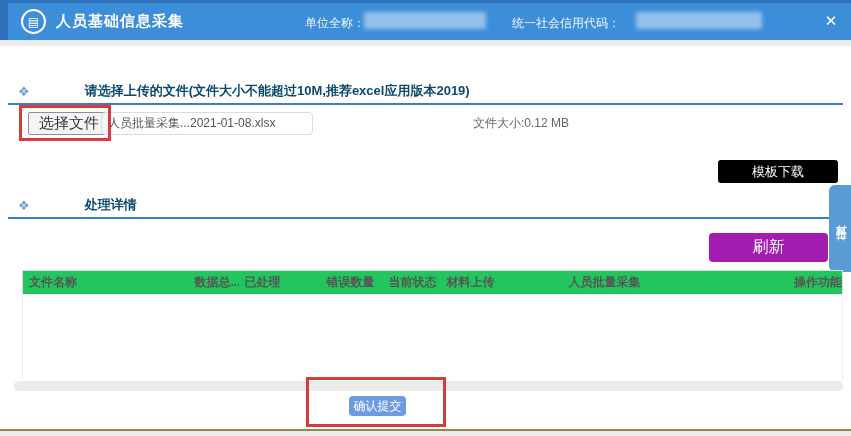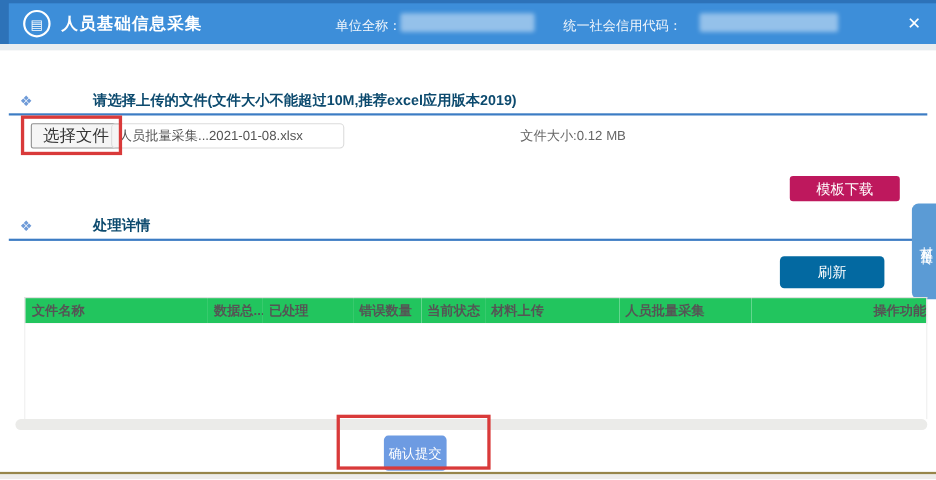--- a/index.html
+++ b/index.html
@@ -60,27 +60,27 @@
     font-family:"Liberation Sans","DejaVu Sans",sans-serif;
   }
   .file-name-box {
     position:absolute; left:101px; top:112px; width:212px; height:23px;
     border:1px solid #dcdcdc; border-radius:4px; display:flex; align-items:center;
     padding-left:6px; font-size:12px; color:#555;
   }
   .file-size { position:absolute; left:425px; top:115px; font-size:12px; color:#666;margin-left:48px; }
 
   .btn-template {
-    position:absolute; left:718px; top:160px; width:100px; height:23px;
-    background:#be185d; border:none; border-radius:3px; color:#fff; font-size:13px; cursor:pointer;
+    position:absolute; left:718px; top:160px; width:120px; height:23px;
+    background:#000000; border:none; border-radius:3px; color:#fff; font-size:13px; cursor:pointer;
     font-family:"Liberation Sans","DejaVu Sans",sans-serif;
   }
   .btn-refresh {
-    position:absolute; left:709px; top:233px; width:95px; height:29px;
-    background:#0369a1; border:none; border-radius:4px; color:#fff; font-size:13px; cursor:pointer;
+    position:absolute; left:709px; top:233px; width:119px; height:29px;
+    background:#a21caf; border:none; border-radius:4px; color:#fff; font-size:16px; cursor:pointer;
     font-family:"Liberation Sans","DejaVu Sans",sans-serif;
   }
 
   
   .side-tab {
     position:absolute; right:0; top:185px; width:22px; height:87px;
     background:#5b9bd5; border-radius:6px 0 0 6px; color:#fff;
     display:flex; flex-direction:column; align-items:center; justify-content:center;
     padding-left:2px; cursor:pointer;
   }
@@ -98,21 +98,21 @@
   .tbl th:first-child { border-left:1px solid #e0e0e0; }
   .tbl th:last-child  { border-right:1px solid #e0e0e0;text-align:right; }
   .tbl-body-empty {
     position:absolute; left:22px; top:294px; width:821px; height:87px; background:#fff;
     border-left:1px solid #efefef; border-right:1px solid #efefef;
   }
   .tbl-scrollbar { position:absolute; left:14px; top:381px; width:829px; height:10px; background:#ebebe9; border-radius:5px; }
 
   
   .btn-submit {
-    position:absolute; left:349px; top:396px; width:57px; height:32px;
+    position:absolute; left:349px; top:396px; width:57px; height:20px;
     background:#6d9be2; border:none; border-radius:4px; color:#fff; font-size:12px; cursor:pointer;
     font-family:"Liberation Sans","DejaVu Sans",sans-serif;
   }
   .hl-red { position:absolute; border:3px solid #d93a3a; background:transparent; pointer-events:none; }
   .hl-file   { left:19px;  top:105px; width:92px;  height:36px; }
   .hl-submit { left:306px; top:377px; width:140px; height:50px; }
 
   .bottom-strip { position:absolute; left:0; bottom:0; width:851px; height:7px; background:#edecea; border-top:2px solid #97854a; }
 </style>
 </head>

